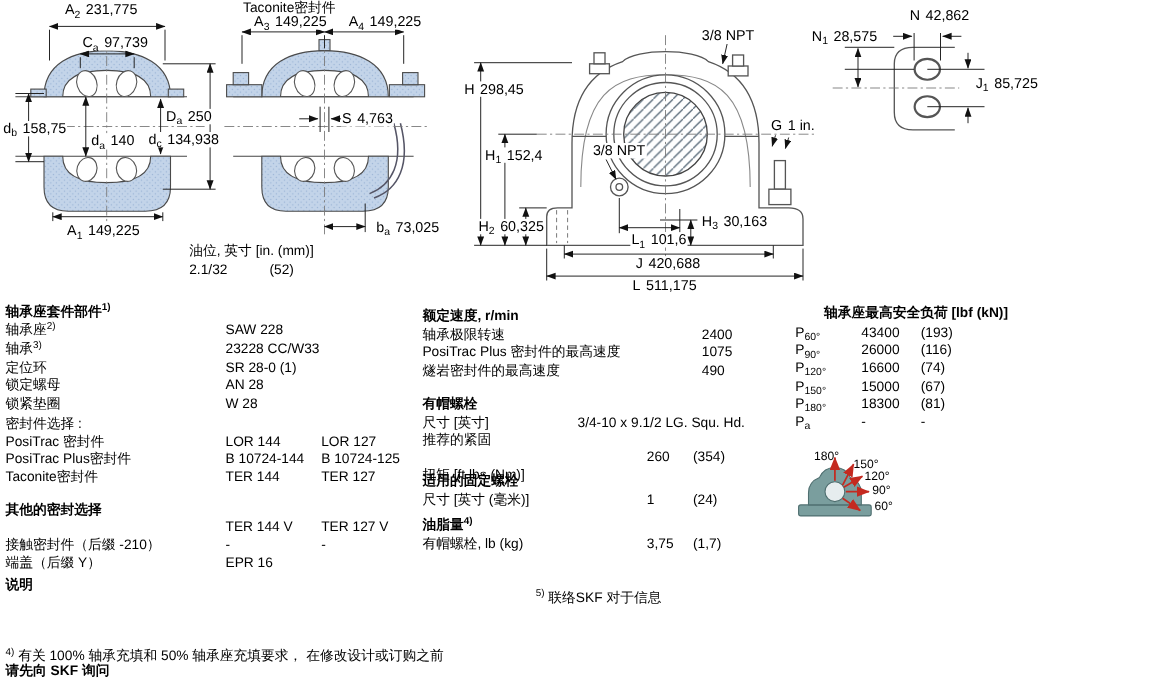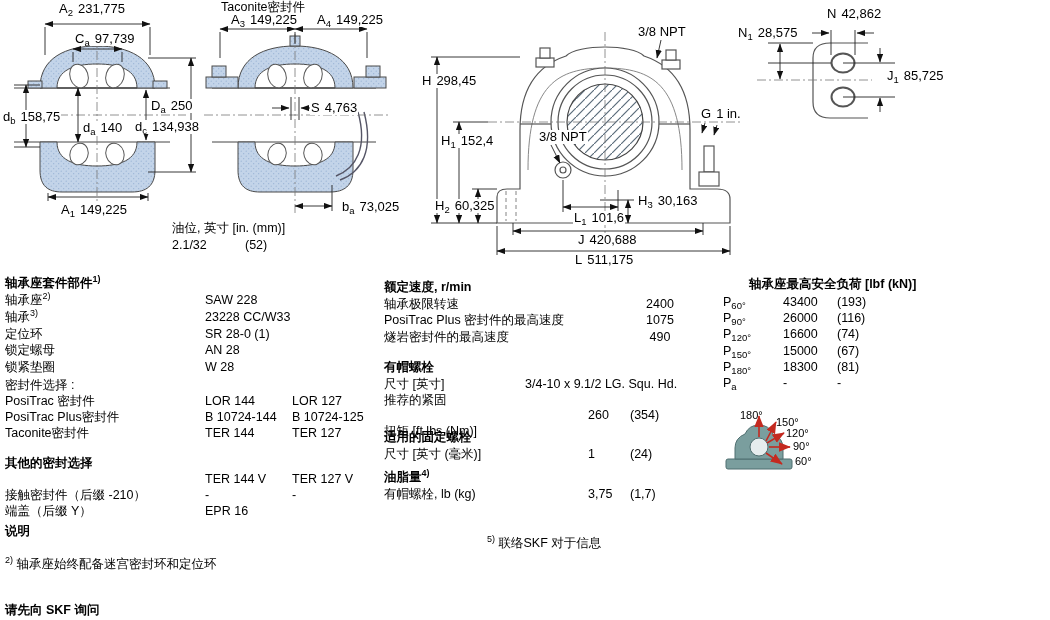--- a/index.html
+++ b/index.html
@@ -6,21 +6,21 @@
   #page{position:relative;width:1050px;height:620px;background:#ffffff;
         font-family:"Liberation Sans","DejaVu Sans",sans-serif;color:#000;overflow:hidden;}
   .t{position:absolute;font-size:12.5px;white-space:nowrap;line-height:1.15;}
   .b{font-weight:bold;}
   .sm{font-size:11px;}
   .dim{position:absolute;font-size:13px;white-space:nowrap;background:#fff;padding:0 1px;line-height:1.1;}
   .dim .dv{margin-left:5px;}
   sub{font-size:9.5px;line-height:0;vertical-align:-3px;}
   sup{font-size:9px;line-height:0;vertical-align:5px;}
   svg{position:absolute;}
-  .ra{text-align:center;}
+  .ra{text-align:left;}
 </style>
 </head>
 <body>
 
 <div id="page">
 
   <svg id="main-svg" width="1050" height="272" viewBox="0 0 1050 272">
     <defs>
       <pattern id="bdots" patternUnits="userSpaceOnUse" width="5" height="5">
         <rect width="5" height="5" fill="#c3d4e9"></rect>
@@ -232,21 +232,21 @@
   <span class="t b" style="left:5px;top:456px">其他的密封选择</span>
   <span class="t" style="left:205px;top:472px">TER 144 V</span>
   <span class="t" style="left:292px;top:472px">TER 127 V</span>
   <span class="t" style="left:5px;top:488px">接触密封件（后缀 -210）</span>
   <span class="t" style="left:205px;top:488px">-</span>
   <span class="t" style="left:292px;top:488px">-</span>
   <span class="t" style="left:5px;top:504px">端盖（后缀 Y）</span>
   <span class="t" style="left:205px;top:504px">EPR 16</span>
 
   <span class="t b" style="left:5px;top:524px">说明</span>
-  <span class="t" style="left:5px;top:557px"><sup>2)</sup> <span>轴承座始终配备迷宫密封环和定位环</span></span>
+  <span class="t" style="left:5px;top:589px"><sup>4)</sup> <span>有关 100% 轴承充填和 50% 轴承座充填要求， 在修改设计或订购之前</span></span>
   <span class="t b" style="left:5px;top:603px">请先向 SKF 询问</span>
 
   <span class="t b" style="left:384px;top:280px">额定速度, r/min</span>
   <span class="t" style="left:384px;top:297px">轴承极限转速</span>
   <span class="t ra" style="left:638px;top:297px;width:44px">2400</span>
   <span class="t" style="left:384px;top:313px">PosiTrac Plus 密封件的最高速度</span>
   <span class="t ra" style="left:638px;top:313px;width:44px">1075</span>
   <span class="t" style="left:384px;top:330px">燧岩密封件的最高速度</span>
   <span class="t ra" style="left:638px;top:330px;width:44px">490</span>
 

